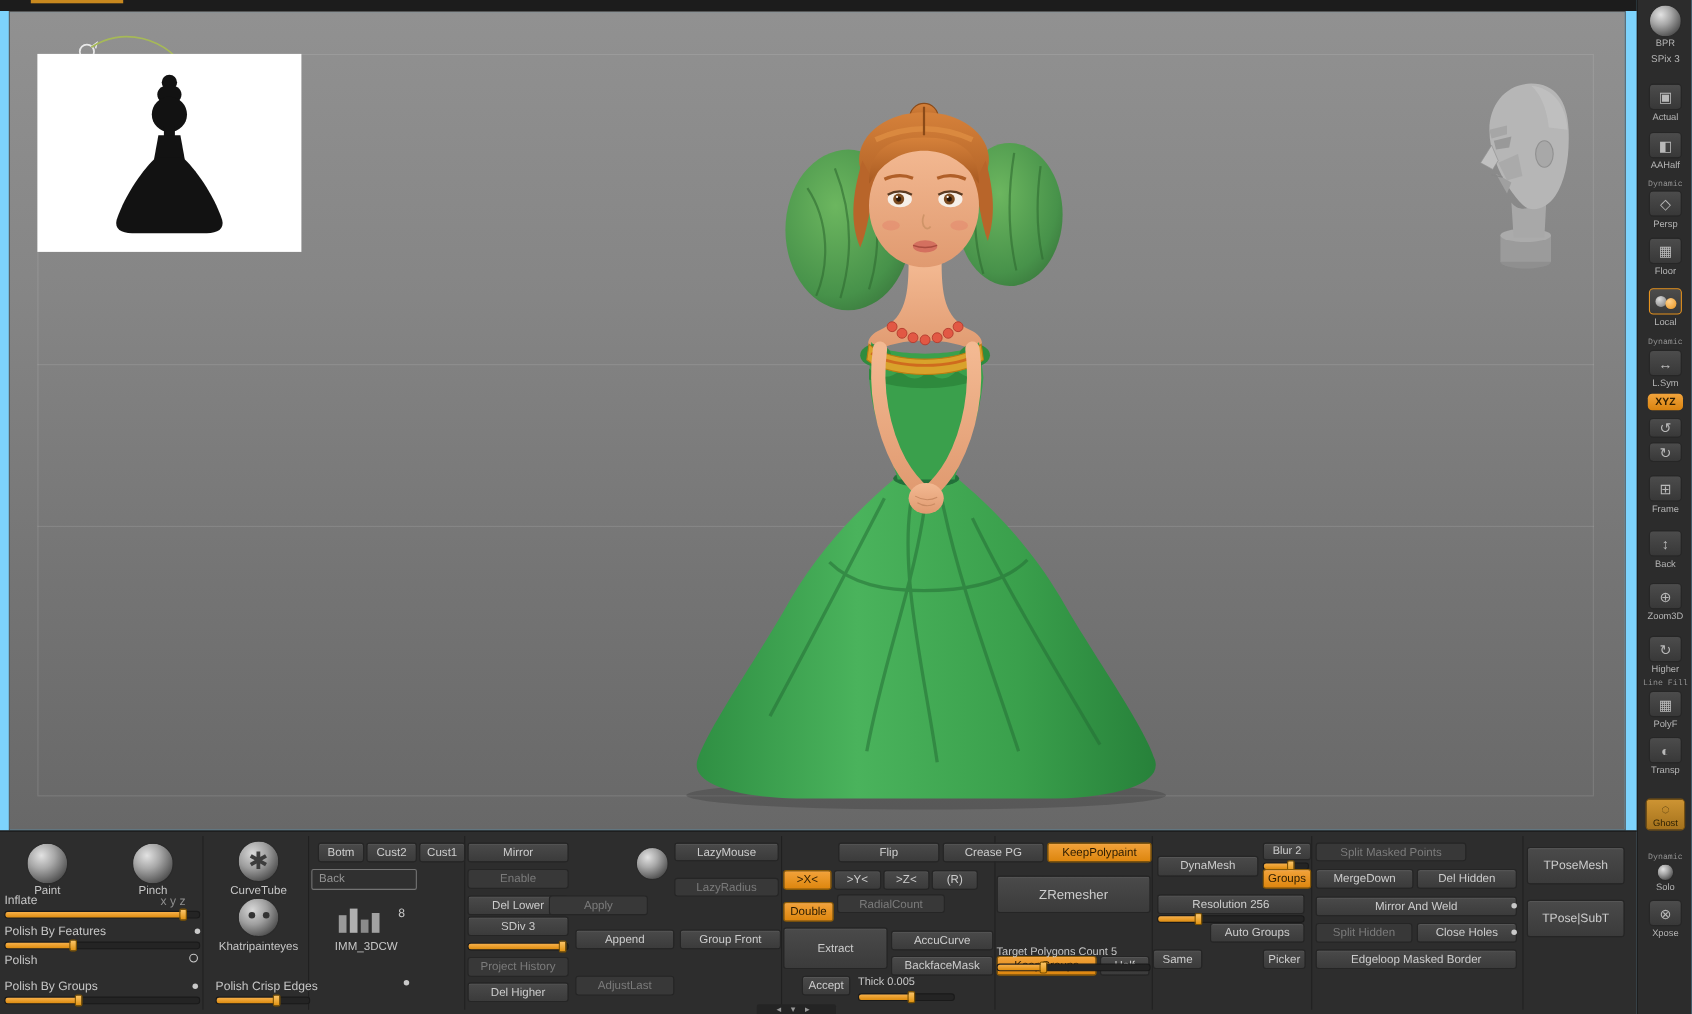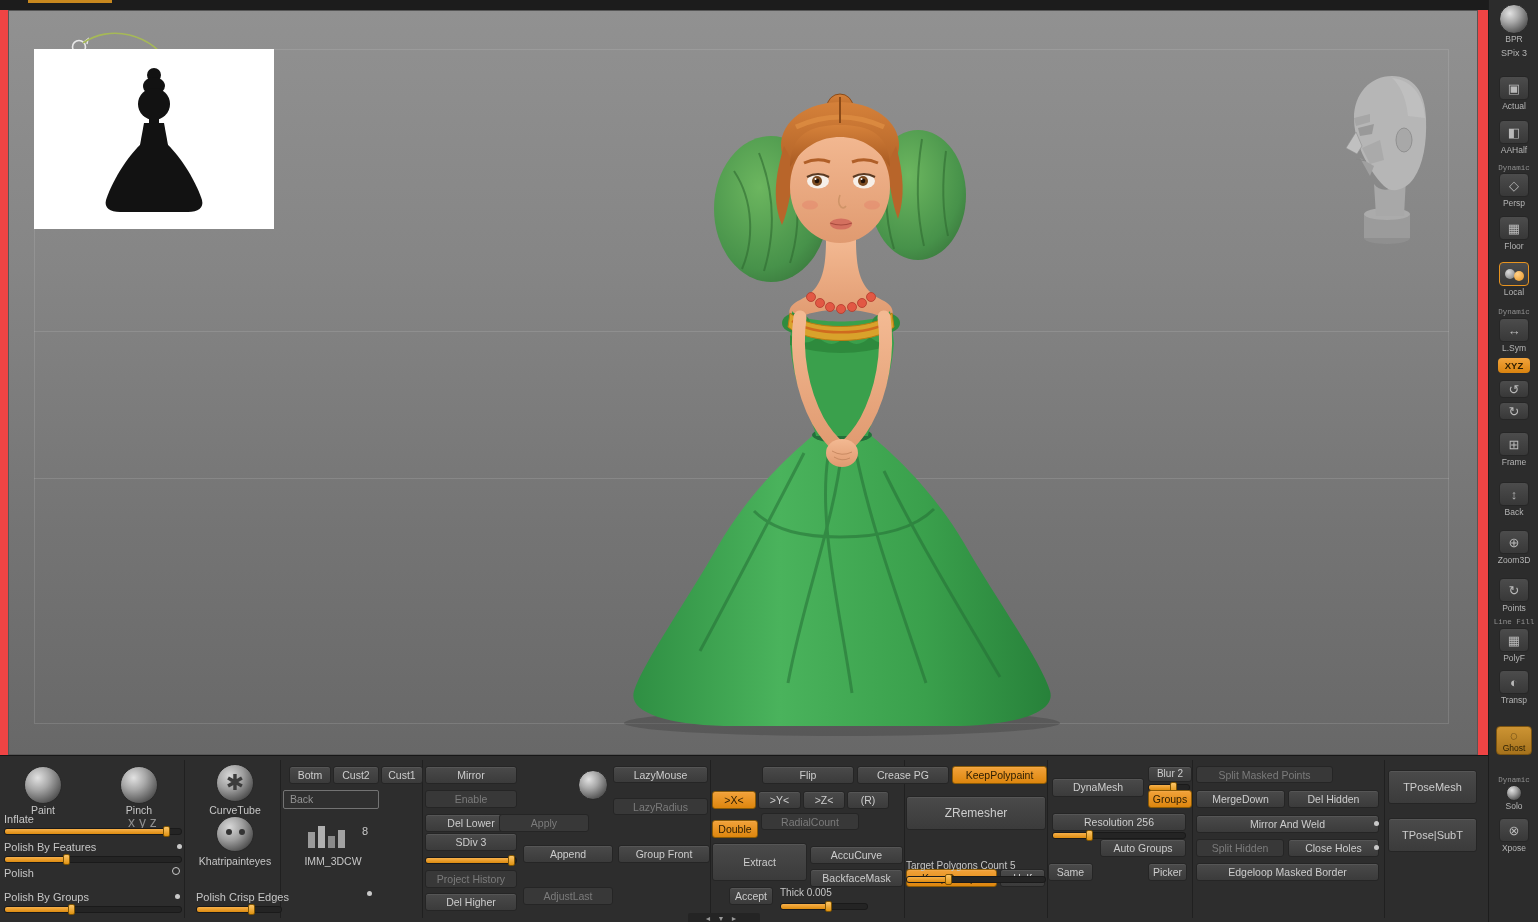--- a/index.html
+++ b/index.html
@@ -1,18 +1,18 @@
 <!DOCTYPE html>
 <html><head>
 <meta charset="utf-8">
 <style>
   * { margin:0; padding:0; box-sizing:border-box; }
   html,body { background:#1f1f1f; }
   body { font-family:"Liberation Sans", sans-serif; }
-  #root { position:relative; width:1538px; height:922px; background:#ef4444; overflow:hidden; }
+  #root { position:relative; width:1538px; height:922px; background:#7dd3fc; overflow:hidden; }
 
   
   .topbar { position:absolute; left:0; top:0; width:1488px; height:10px; background:#1c1c1c; }
   .topbar-accent { position:absolute; left:28px; top:0; width:84px; height:3px; background:#c8881e; }
 
   
   .canvas { position:absolute; left:8px; top:10px; width:1470px; height:745px;
             background:linear-gradient(#919191, #858585 35%, #747474 70%, #686868);
             border:1px solid #565656; }
   .doc-frame { position:absolute; left:25px; top:38px; width:1415px; height:675px;
@@ -290,21 +290,21 @@
     <div class="rt" style="top:482px">
       <div class="ric">↕</div>
       <div class="rlb">Back</div>
     </div>
     <div class="rt" style="top:530px">
       <div class="ric">⊕</div>
       <div class="rlb">Zoom3D</div>
     </div>
     <div class="rt" style="top:578px">
       <div class="ric">↻</div>
-      <div class="rlb">Points</div>
+      <div class="rlb">Higher</div>
     </div>
     <div class="rtiny" style="top:618px">Line Fill</div>
     <div class="rt" style="top:628px">
       <div class="ric">▦</div>
       <div class="rlb">PolyF</div>
     </div>
     <div class="rt" style="top:670px">
       <div class="ric">◐</div>
       <div class="rlb">Transp</div>
     </div>
@@ -349,21 +349,21 @@
     <div class="bicon" style="left:306px;top:66px;width:46px;height:28px">
       <span style="position:absolute;left:2px;bottom:2px;width:7px;height:16px;background:#9a9a9a"></span>
       <span style="position:absolute;left:12px;bottom:2px;width:7px;height:22px;background:#b0b0b0"></span>
       <span style="position:absolute;left:22px;bottom:2px;width:7px;height:12px;background:#8a8a8a"></span>
       <span style="position:absolute;left:32px;bottom:2px;width:7px;height:18px;background:#a2a2a2"></span>
     </div>
     <div class="lbl" style="left:362px;top:69px">8</div>
     <div class="blab" style="left:294px;top:99px;width:78px">IMM_3DCW</div>
 
     <div class="lbl" style="left:4px;top:57px">Inflate</div>
-    <div class="lbl dim" style="left:128px;top:58px;font-size:14px">x y z</div>
+    <div class="lbl dim" style="left:146px;top:58px;font-size:11px">x y z</div>
     <div class="slider" style="left:4px;top:72px;width:178px">
       <div class="sfill" style="width:92%"></div>
         <div class="sknob" style="left:158px"></div>
     </div>
     <div class="lbl" style="left:4px;top:85px">Polish By Features</div>
     <div class="dot" style="left:177px;top:88px"></div>
     <div class="slider" style="left:4px;top:100px;width:178px">
       <div class="sfill" style="width:35%"></div>
         <div class="sknob" style="left:58px"></div>
     </div>

